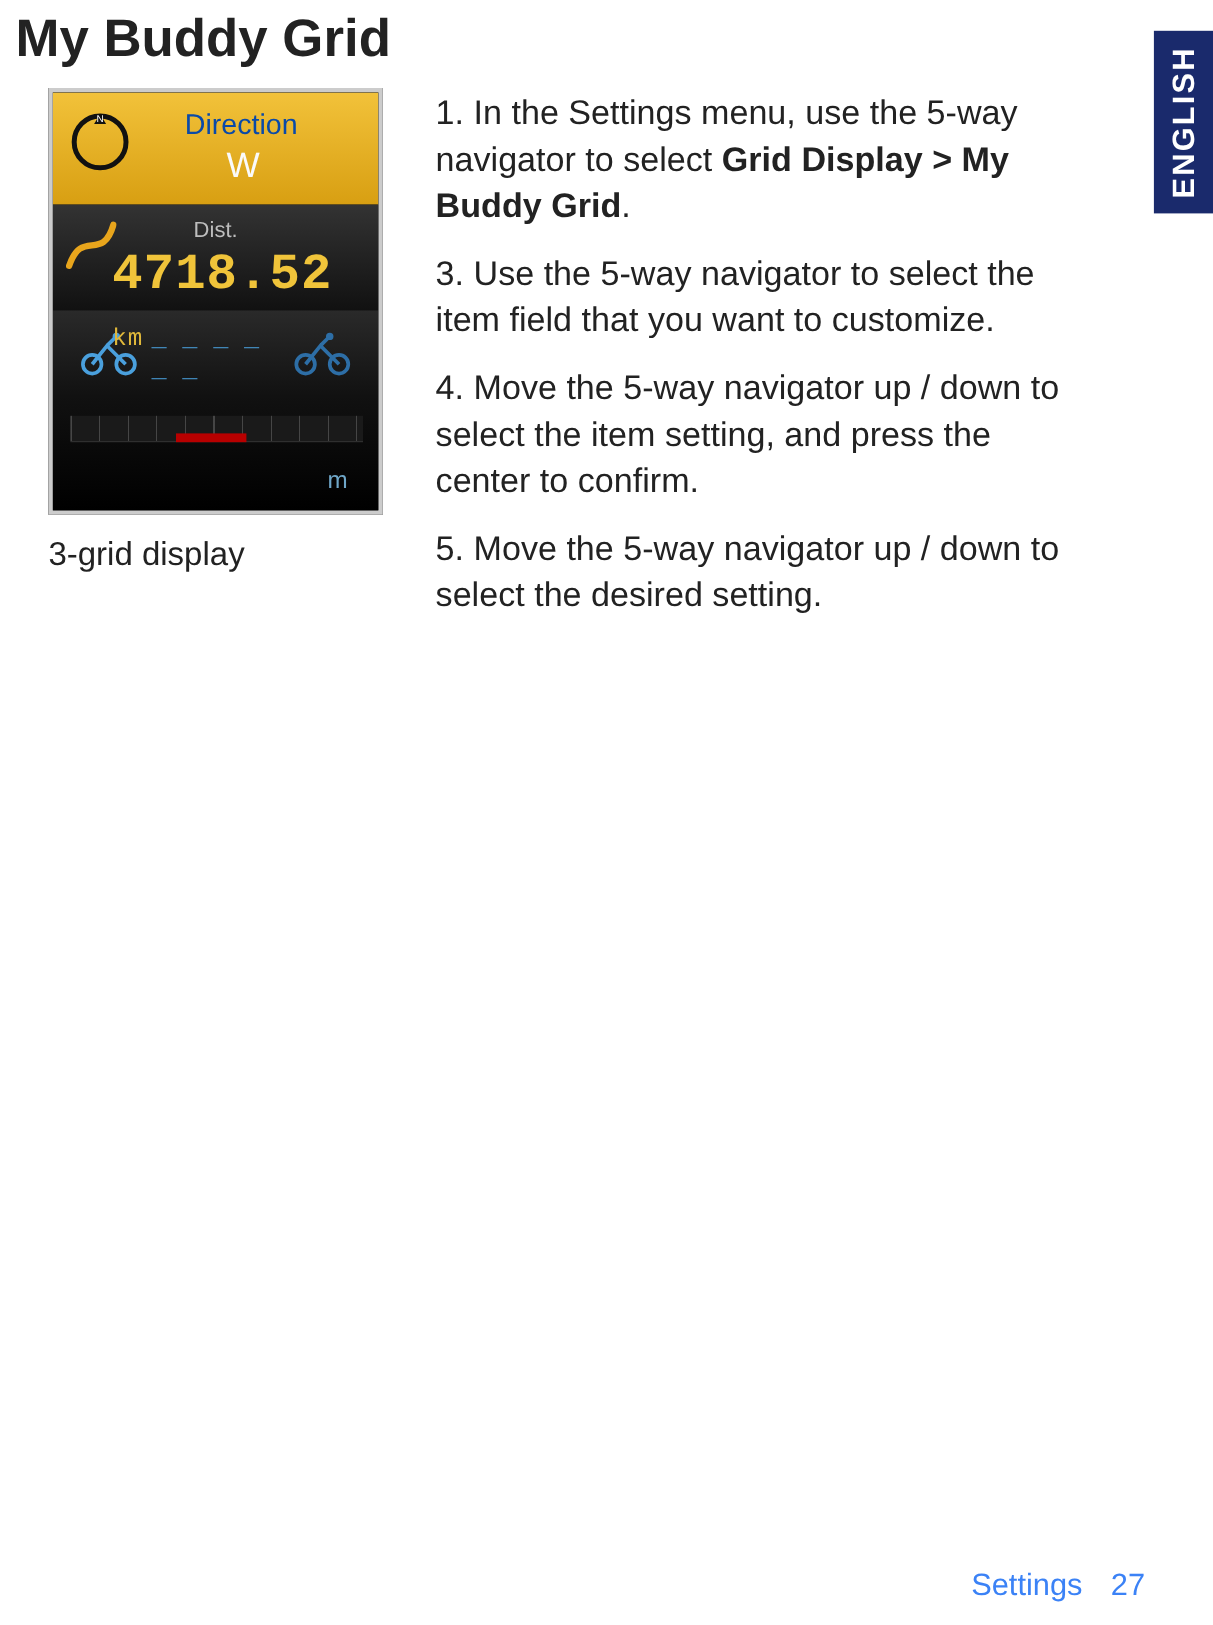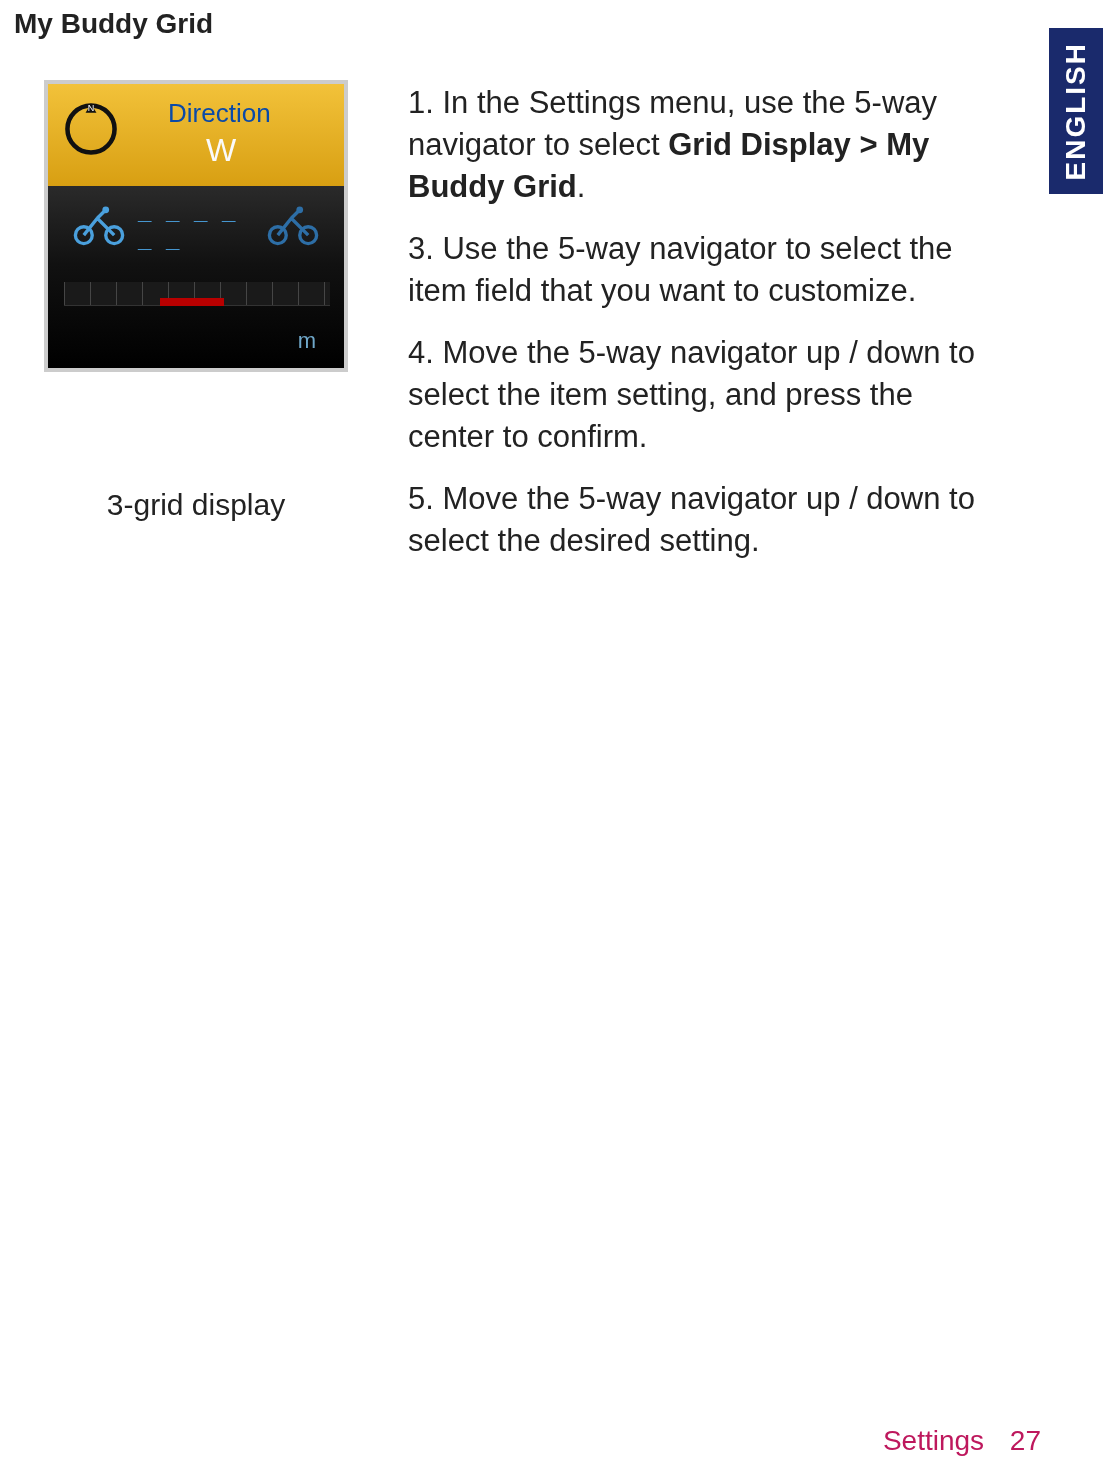--- a/index.html
+++ b/index.html
@@ -8,21 +8,21 @@
       height: 1477px;
       background: #fff;
       font-family: "Segoe UI", "Myriad Pro", Arial, sans-serif;
       color: #222;
       position: relative;
     }
     .page-title {
       position: absolute;
       top: 8px;
       left: 14px;
-      font-size: 28px;
+      font-size: 48px;
       font-weight: 700;
       color: #222;
     }
     .lang-tab {
       position: absolute;
       right: 0;
       top: 28px;
       width: 54px;
       height: 166px;
       background: #1a2a6c;
@@ -160,46 +160,45 @@
       right: 28px;
       bottom: 14px;
       color: #6fa7c9;
       font-size: 22px;
     }
     .caption {
       position: absolute;
       top: 488px;
       left: 44px;
       width: 304px;
-      text-align: center;
       font-size: 30px;
       color: #222;
     }
     
     .instructions {
       position: absolute;
       top: 82px;
-      left: 408px;
+      left: 396px;
       width: 574px;
       font-size: 31px;
       line-height: 42px;
       color: #222;
     }
     .instructions ol { list-style: none; }
     .instructions li { margin-bottom: 20px; }
     .instructions li .num { display: inline; }
     .instructions li .txt { display: inline; }
     .bold { font-weight: 700; }
     
     .footer {
       position: absolute;
       bottom: 20px;
       right: 62px;
       font-size: 28px;
-      color: #be185d;
+      color: #3b82f6;
     }
     .footer .page { margin-left: 18px; }
   </style>
 </head>
 <body>
 
 <h1 class="page-title">My Buddy Grid</h1>
 
 <div class="lang-tab">
   <span>ENGLISH</span>
@@ -209,20 +208,30 @@
   <div class="row-direction">
     <svg class="compass" viewBox="0 0 64 64">
       <circle cx="32" cy="32" r="26" fill="none" stroke="#111" stroke-width="5"></circle>
       <polygon points="32,4 38,14 26,14" fill="#111"></polygon>
       <text x="32" y="12" font-size="10" text-anchor="middle" fill="#fff">N</text>
     </svg>
     <div class="dir-label">Direction</div>
     <div class="dir-value">W</div>
   </div>
 
+  <div class="row-dist">
+    <svg class="dist-icon" viewBox="0 0 64 64">
+      <path d="M4 58 C 20 10, 46 54, 60 6" stroke="#e8a51c" stroke-width="8" fill="none" stroke-linecap="round"></path>
+    </svg>
+    <div class="dist-label">Dist.</div>
+    <div class="dist-value">
+      <span>4718.52</span>
+      <span class="dist-unit">km</span>
+    </div>
+  </div>
 
   <div class="row-riders">
     <svg class="rider-icon" viewBox="0 0 64 48">
       <circle cx="14" cy="36" r="10" fill="none" stroke="#4aa0dd" stroke-width="4"></circle>
       <circle cx="50" cy="36" r="10" fill="none" stroke="#4aa0dd" stroke-width="4"></circle>
       <path d="M14 36 L30 16 L50 36 M30 16 L38 8" stroke="#4aa0dd" stroke-width="4" fill="none"></path>
       <circle cx="40" cy="6" r="4" fill="#4aa0dd"></circle>
     </svg>
     <span class="dashes">_ _ _ _ _ _</span>
     <svg class="rider-icon" viewBox="0 0 64 48">

